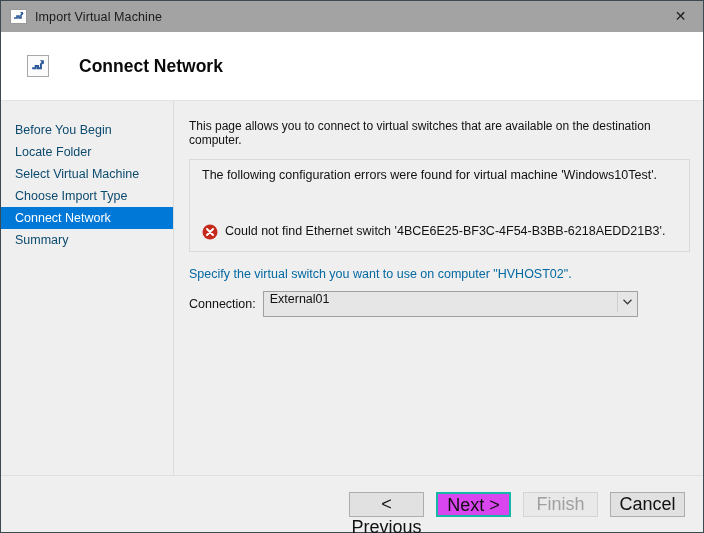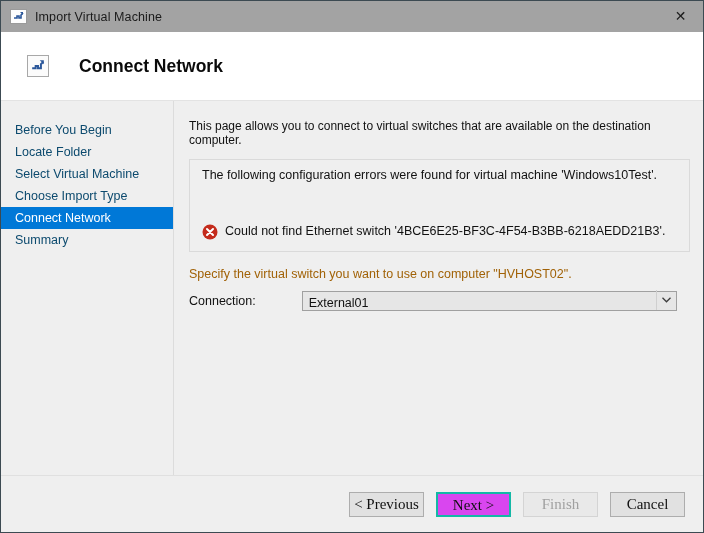--- a/index.html
+++ b/index.html
@@ -156,42 +156,41 @@
     height: 16px;
     margin-right: 7px;
   }
   .error-msg {
     font-size: 12.5px;
     color: #111111;
     white-space: nowrap;
   }
   .specify-text {
     font-size: 12.5px;
-    color: #a16207;
+    color: #0369a1;
     margin: 15px 0 10px 0;
   }
   .conn-row {
     display: flex;
     align-items: center;
-    gap: 39px;
   }
   .conn-label {
     font-size: 12.5px;
     color: #111111;
     margin-right: 7px;
   }
   .combobox {
     position: relative;
     width: 375px;
-    height: 20px;
+    height: 26px;
     box-sizing: border-box;
     border: 1px solid #a0a0a0;
     background: #e6e6e6;
     display: flex;
-    align-items: flex-end;
+    align-items: flex-start;
     cursor: default;
   }
   .combo-value {
     font-size: 12.5px;
     color: #111111;
     padding-left: 6px;
     flex: 1 1 auto;
     overflow: hidden;
     white-space: nowrap;
   }
@@ -212,22 +211,22 @@
     display: flex;
     align-items: center;
     justify-content: flex-end;
     padding-right: 18px;
     box-sizing: border-box;
   }
   .btn {
     width: 75px;
     height: 25px;
     margin-left: 12px;
-    font-size: 15px;
-    font-family: Liberation Serif, serif;
+    font-size: 18px;
+    font-family: Liberation Sans, sans-serif;
     color: #111111;
     background: #e1e1e1;
     border: 1px solid #adadad;
     box-sizing: border-box;
     cursor: default;
     padding: 0;
     line-height: 23px;
   }
   .btn.focused {
     border: 2px solid #14b8a6;

